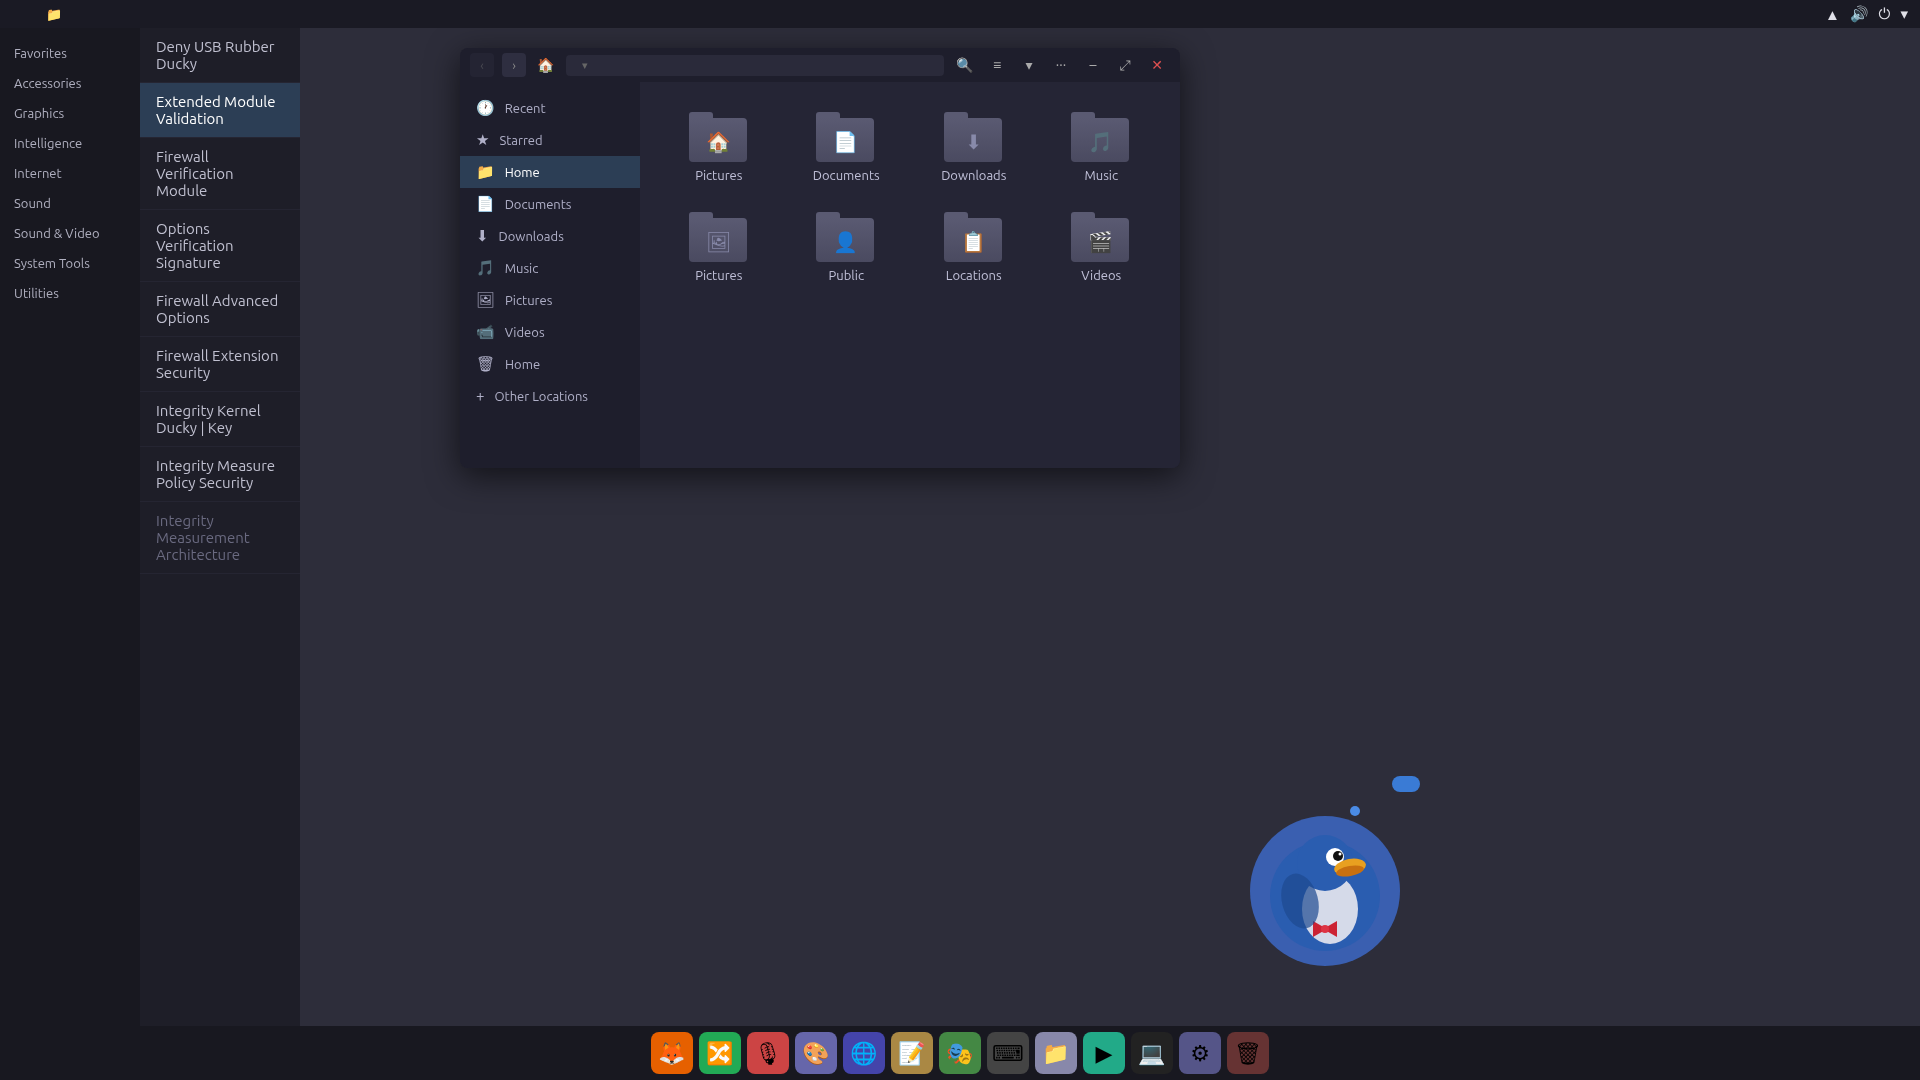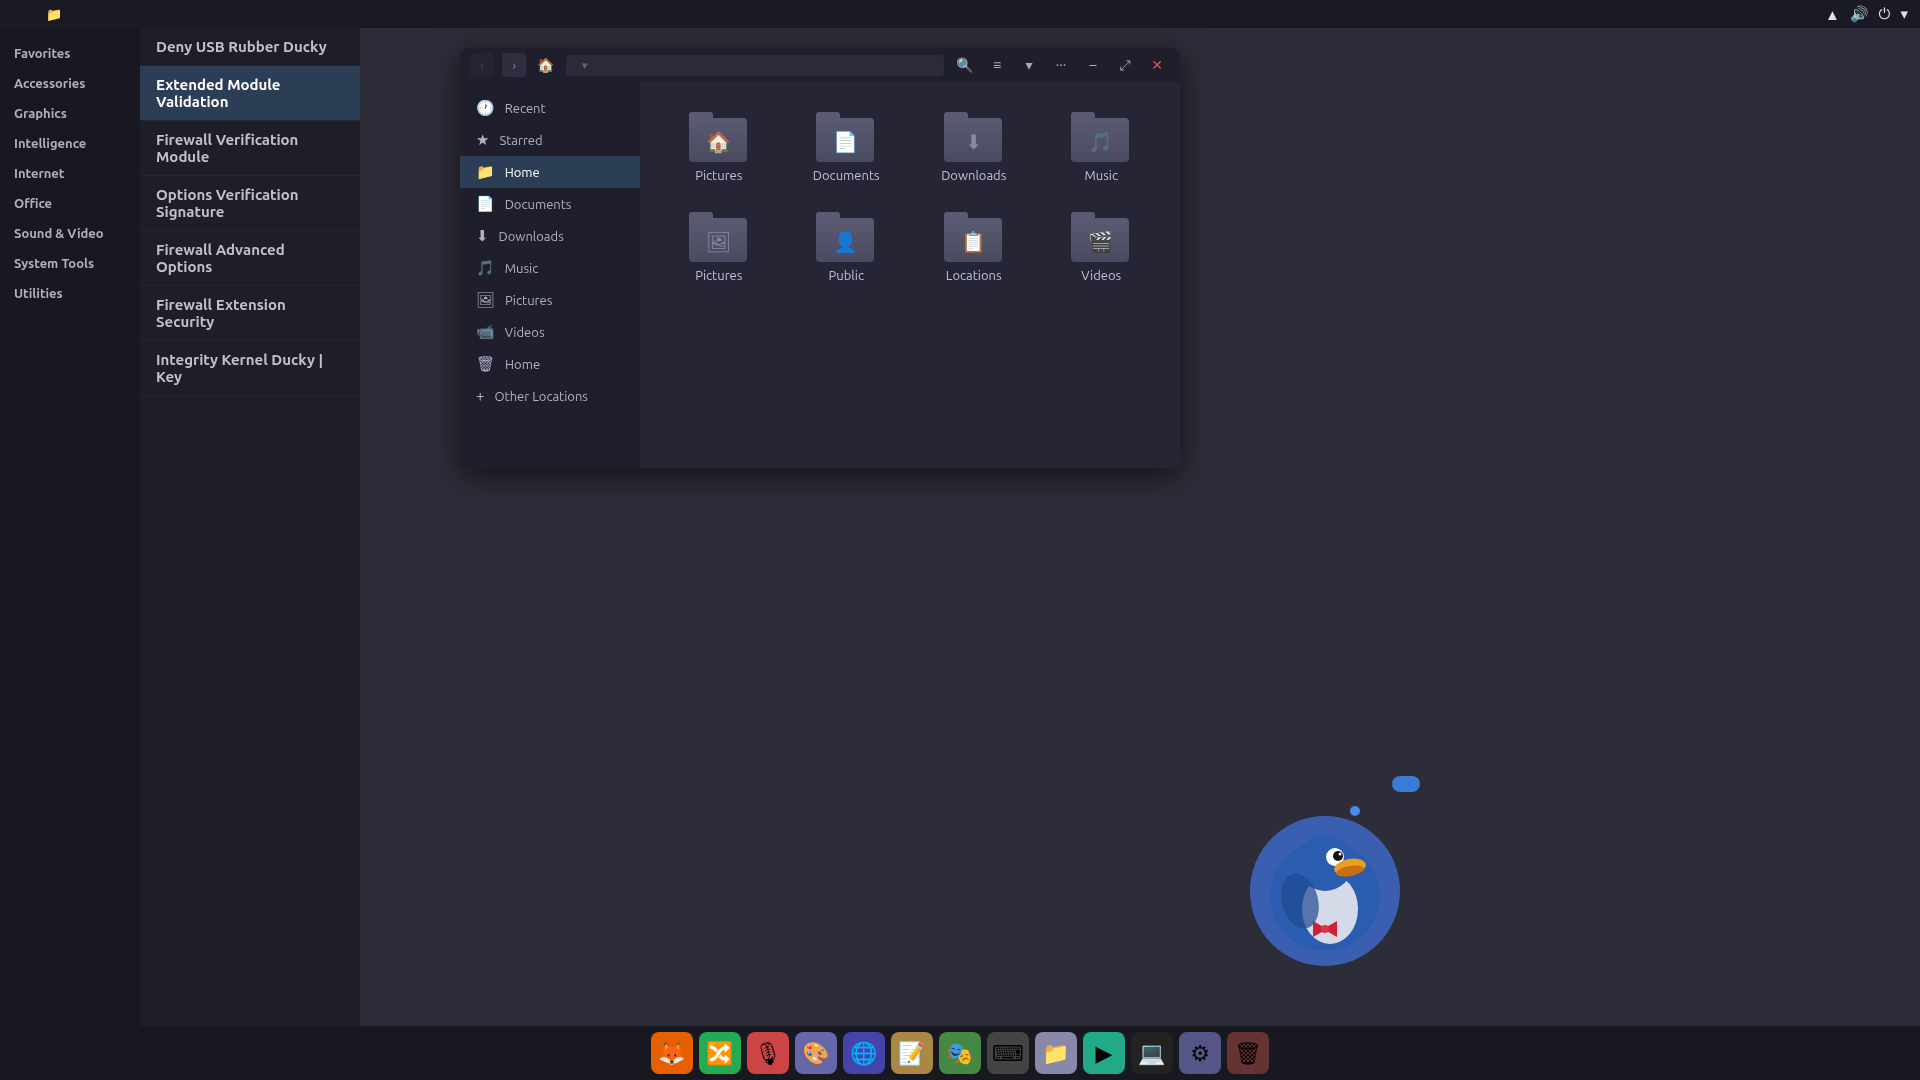--- a/index.html
+++ b/index.html
@@ -60,25 +60,24 @@
       width: 100%;
       height: calc(100% - 28px - 54px);
       background: #2d2d3a;
     }
 
     
     #app-menu {
       position: absolute;
       top: 0;
       left: 0;
-      width: 360px;
+      width: 300px;
       height: 100%;
       background: #0369a1;
       display: flex;
-      font-weight: bold;
     }
     #app-categories {
       width: 140px;
       background: #181820;
       padding-top: 10px;
     }
     .app-category {
       padding: 8px 14px;
       color: #b0b0c0;
       font-size: 13px;
@@ -352,34 +351,36 @@
 <div id="desktop">
 
   <div id="app-menu">
     <div id="app-categories">
 
     <div class="app-category">Favorites</div>
         <div class="app-category">Accessories</div>
         <div class="app-category">Graphics</div>
         <div class="app-category">Intelligence</div>
         <div class="app-category">Internet</div>
-        <div class="app-category">Office</div>
+        <div class="app-category">Sound</div>
         <div class="app-category">Sound &amp; Video</div>
         <div class="app-category">System Tools</div>
         <div class="app-category">Utilities</div>
       </div>
     <div id="app-items">
 
     <div class="app-item">Deny USB Rubber Ducky</div>
         <div class="app-item selected">Extended Module Validation</div>
         <div class="app-item">Firewall Verification Module</div>
         <div class="app-item">Options Verification Signature</div>
         <div class="app-item">Firewall Advanced Options</div>
         <div class="app-item">Firewall Extension Security</div>
         <div class="app-item">Integrity Kernel Ducky | Key</div>
+        <div class="app-item">Integrity Measure Policy Security</div>
+        <div class="app-item dimmed">Integrity Measurement Architecture</div>
       </div>
   </div>
 
   <div id="file-manager">
     <div id="fm-titlebar">
       <div class="fm-nav-btn disabled">‹</div>
       <div class="fm-nav-btn">›</div>
       <div id="fm-home-btn">🏠</div>
       <div id="fm-path">
         <span></span>

